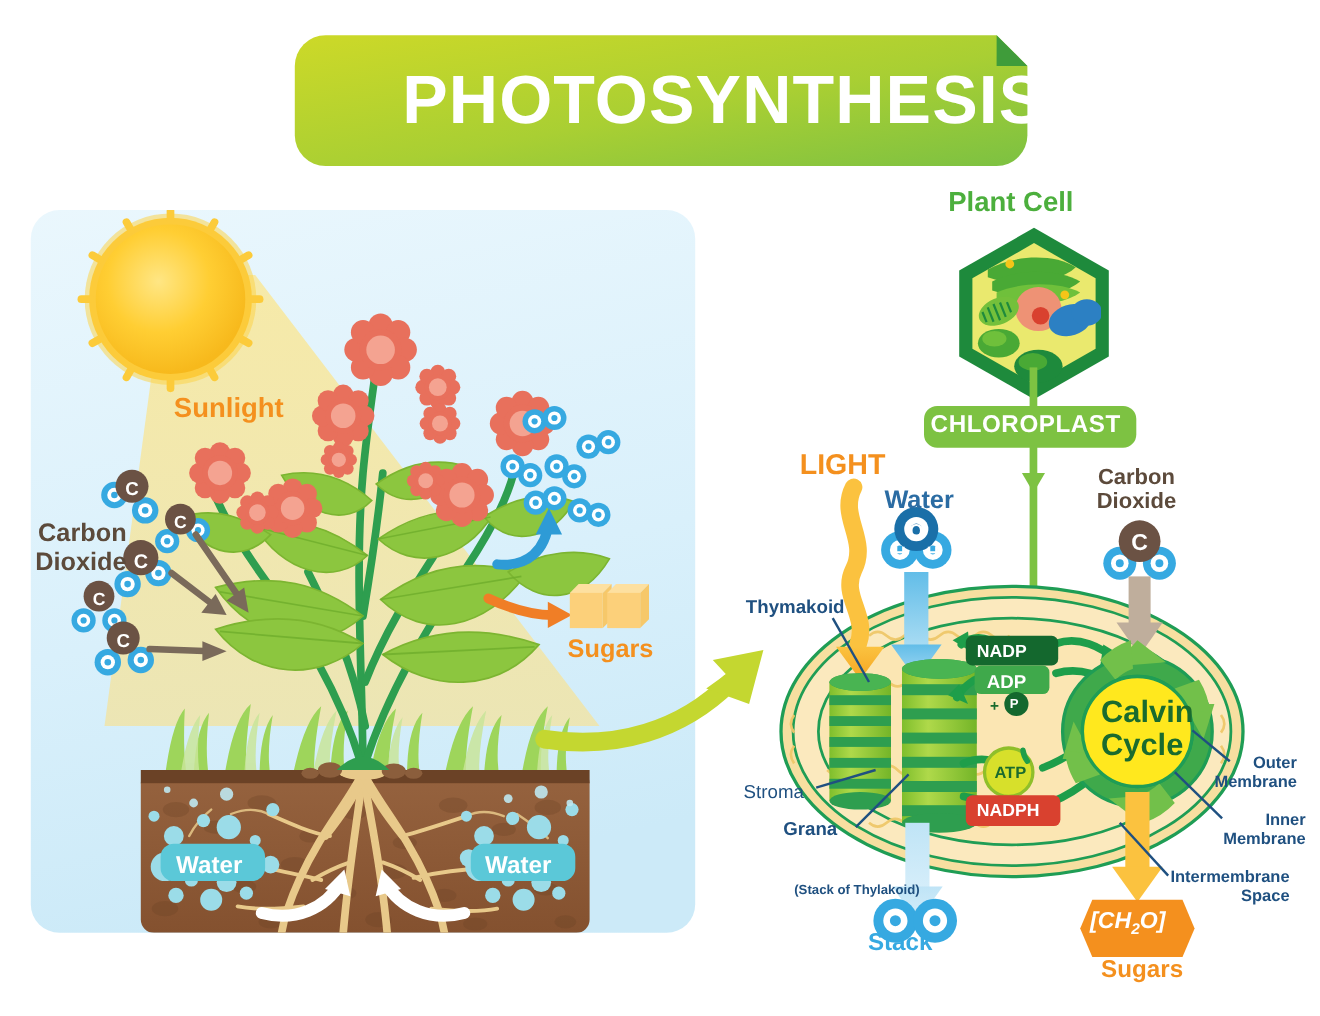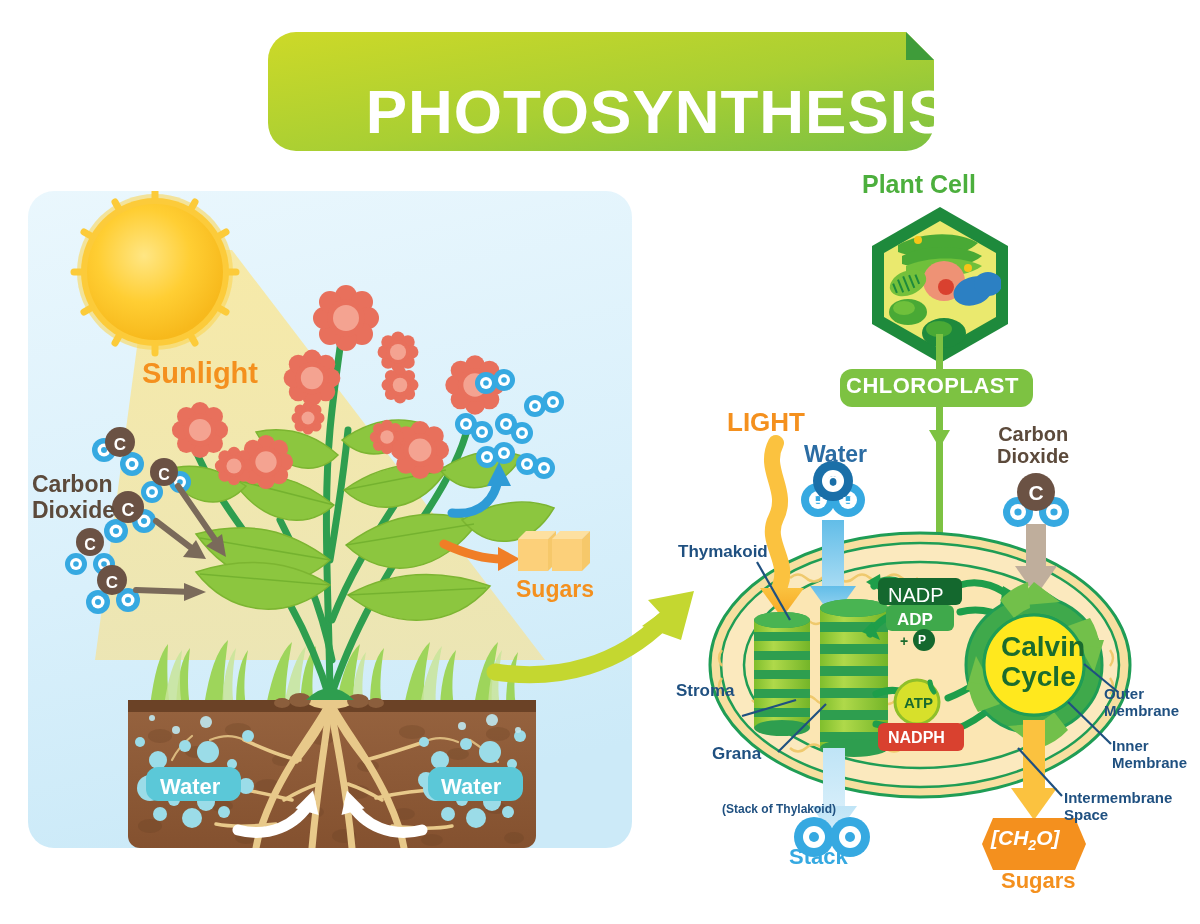--- a/index.html
+++ b/index.html
@@ -7,47 +7,47 @@
        font-family:"Liberation Sans","DejaVu Sans",sans-serif;}
   .abs{position:absolute;}
   #stage{position:absolute;left:0;top:0;width:1200px;height:924px;}
 
   
   #title-banner{left:268px;top:32px;width:666px;height:119px;}
   #title-text{
      position:absolute;left:0;top:0;width:780px;height:119px;
      display:flex;align-items:center;justify-content:center;
      color:#ffffff;font-size:62px;font-weight:bold;letter-spacing:1px;
-     text-align:center;line-height:1;margin-top:20px;
+     text-align:center;line-height:1;
   }
 
   
-  .lbl{position:absolute;white-space:pre;line-height:1.12;}
-  #lbl-sunlight{left:142px;top:357px;font-size:29px;font-weight:bold;color:#F4901E;}
+  .lbl{position:absolute;white-space:pre;line-height:1.12;text-align:right;}
+  #lbl-sunlight{left:158px;top:357px;font-size:25px;font-weight:bold;color:#F4901E;}
   #lbl-co2{left:32px;top:472px;font-size:23px;font-weight:bold;color:#5C4A3B;}
   #lbl-sugars-left{left:516px;top:577px;font-size:23px;font-weight:bold;color:#F4901E;}
   #lbl-water-1{left:160px;top:775px;font-size:22px;font-weight:bold;color:#ffffff;}
   #lbl-water-2{left:441px;top:775px;font-size:22px;font-weight:bold;color:#ffffff;}
 
   
   #lbl-plantcell{left:862px;top:170px;font-size:25px;font-weight:bold;color:#4CAF3D;}
   #lbl-chloroplast{left:846px;top:374px;font-size:22px;font-weight:bold;color:#ffffff;letter-spacing:.5px;}
   #lbl-light{left:727px;top:408px;font-size:26px;font-weight:bold;color:#F4901E;}
   #lbl-water-in{left:804px;top:442px;font-size:23px;font-weight:bold;color:#2B6CA3;}
   #lbl-co2-in{left:997px;top:423px;font-size:20px;font-weight:bold;color:#5C4A3B;text-align:center;}
   #lbl-thymakoid{left:678px;top:542px;font-size:17px;font-weight:bold;color:#1F5080;}
-  #lbl-stroma{left:676px;top:681px;font-size:17px;font-weight:bold;color:#1F5080;}
+  #lbl-stroma{left:676px;top:710px;font-size:17px;font-weight:normal;color:#1F5080;}
   #lbl-grana{left:712px;top:744px;font-size:17px;font-weight:bold;color:#1F5080;text-align:left;}
   #lbl-grana-sub{left:686px;top:803px;font-size:12px;font-weight:bold;color:#1F5080;text-align:center;margin-left:36px;}
   #lbl-outer{left:1104px;top:686px;font-size:15px;font-weight:bold;color:#1F5080;}
   #lbl-inner{left:1112px;top:738px;font-size:15px;font-weight:bold;color:#1F5080;}
   #lbl-interm{left:1064px;top:790px;font-size:15px;font-weight:bold;color:#1F5080;}
   #lbl-oxygen{left:789px;top:845px;font-size:22px;font-weight:bold;color:#36A9E1;}
   #lbl-sugars-right{left:1001px;top:869px;font-size:22px;font-weight:bold;color:#F4901E;}
-  #lbl-nadp{left:888px;top:584px;font-size:20px;font-weight:normal;color:#ffffff;}
+  #lbl-nadp{left:888px;top:584px;font-size:16px;font-weight:bold;color:#ffffff;}
   #lbl-adp{left:897px;top:610px;font-size:17px;font-weight:bold;color:#ffffff;}
   #lbl-plusp{left:900px;top:634px;font-size:14px;font-weight:bold;color:#1A6B2E;}
   #lbl-p{left:918px;top:634px;font-size:12px;font-weight:bold;color:#ffffff;}
   #lbl-atp{left:904px;top:695px;font-size:15px;font-weight:bold;color:#1A6B2E;}
   #lbl-nadph{left:888px;top:729px;font-size:16px;font-weight:bold;color:#ffffff;}
   #lbl-calvin{left:1001px;top:632px;font-size:28px;font-weight:bold;color:#1A6B2E;text-align:left;line-height:1.08;}
   #lbl-ch2o{left:991px;top:826px;font-size:21px;font-weight:bold;color:#ffffff;font-style:italic;}
 </style>
 </head>
 <body>

